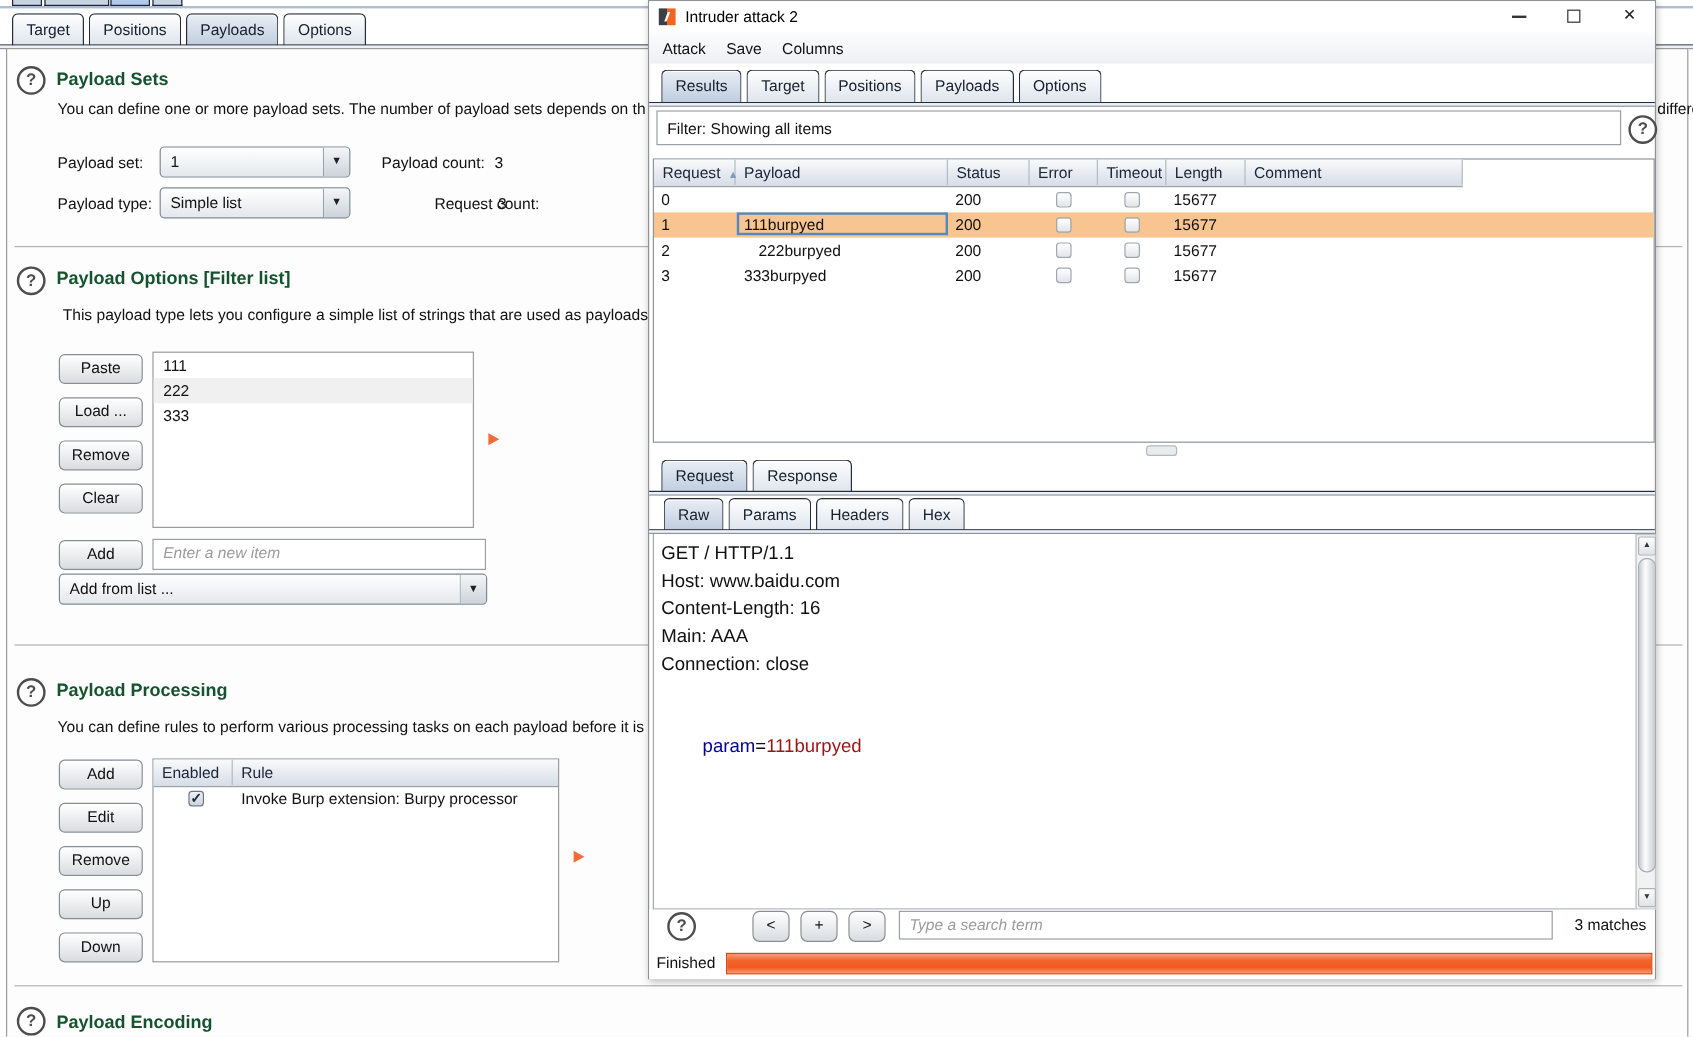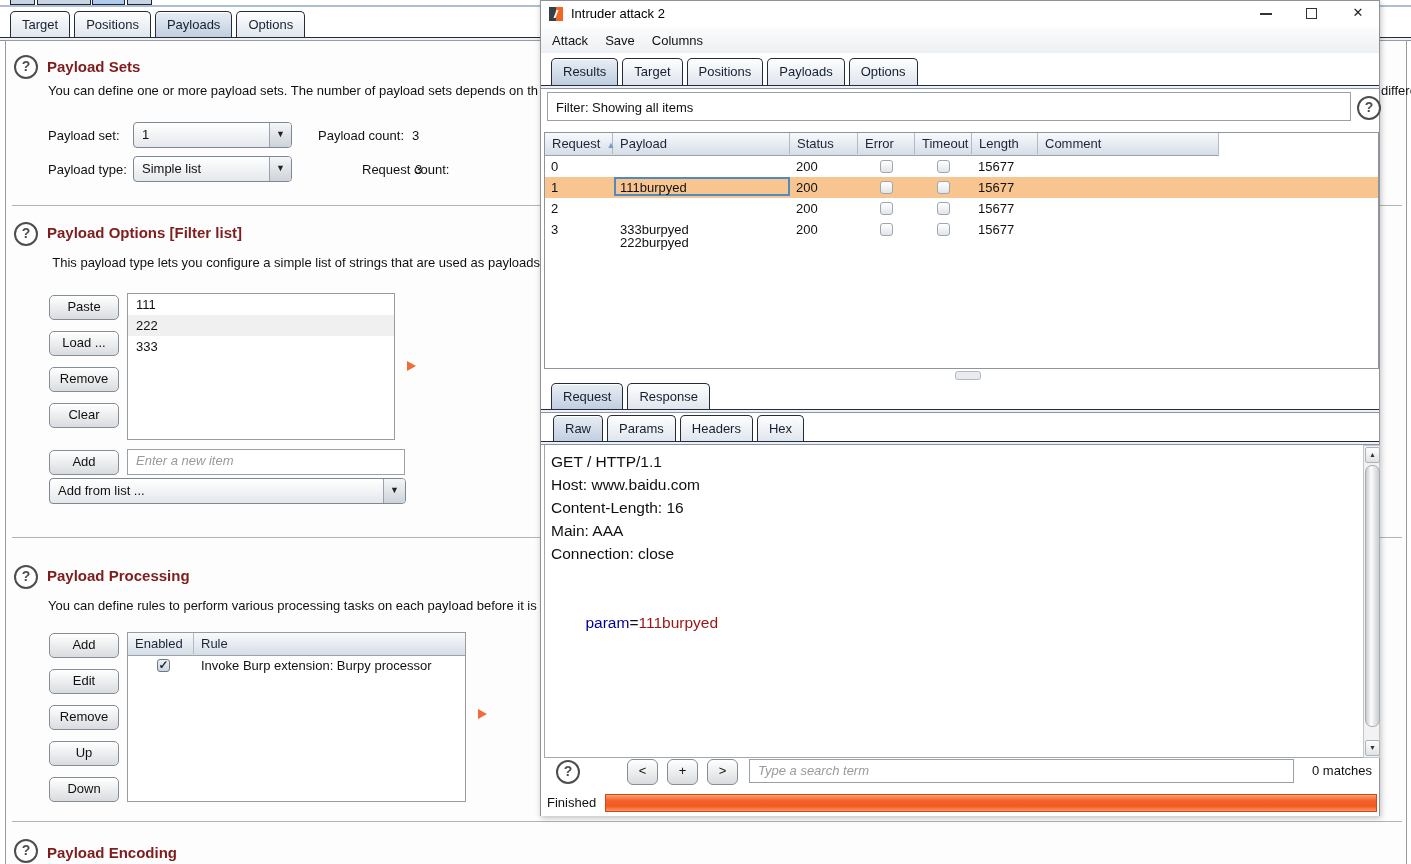--- a/index.html
+++ b/index.html
@@ -22,21 +22,21 @@
        background:linear-gradient(#ffffff,#d9dcdf);font-size:13px;color:#111;text-align:center;
        line-height:21px;box-shadow:inset 0 1px 0 #fff;cursor:default;}
   .combo{position:absolute;border:1px solid #7d8894;border-radius:4px;
          background:linear-gradient(#ffffff,#e4e8ec);height:24px;line-height:23px;}
   .combo .val{position:absolute;left:8px;top:0;right:24px;overflow:hidden;white-space:nowrap;}
   .combo .arrow{position:absolute;right:0;top:0;bottom:0;width:21px;border-left:1px solid #9aa3ad;
          border-radius:0 3px 3px 0;background:linear-gradient(#f4f6f8,#cdd3d9);
          text-align:center;font-size:9px;line-height:23px;color:#222;}
   .help{position:absolute;width:20px;height:20px;border:2px solid #4d4d4d;border-radius:50%;
         text-align:center;line-height:19px;font-size:14px;font-weight:bold;color:#4d4d4d;background:#fff;}
-  .sectitle{position:absolute;font-size:15px;font-weight:bold;color:#7f1d1d;white-space:nowrap;}
+  .sectitle{position:absolute;font-size:15px;font-weight:bold;color:#14532d;white-space:nowrap;}
   .desc{position:absolute;width:492px;overflow:hidden;white-space:nowrap;font-size:13px;color:#111;}
   .lbl{position:absolute;font-size:13px;color:#111;white-space:nowrap;}
   .orange-arrow{position:absolute;width:0;height:0;border-left:9px solid #f26b3a;
         border-top:5px solid transparent;border-bottom:5px solid transparent;}
   .sep{position:absolute;height:1px;background:#b3b3b3;}
   .cb{display:inline-block;width:13px;height:13px;border:1px solid #a0a6ad;border-radius:3px;
       background:linear-gradient(#ffffff,#e1e5e9);box-sizing:border-box;}
   .cb.checked{background:linear-gradient(#eef1f4,#cdd4da);border-color:#6b7686;
       text-align:center;line-height:11px;font-size:12px;font-weight:bold;color:#1d2a44;}
 
@@ -273,21 +273,21 @@
         <span class="rcell" style="left:6px;">1</span>
         <span class="focuscell" style="left:69px;width:176px;">111burpyed</span>
         <span class="rcell" style="left:251px;">200</span>
         <span class="cb rowcb" style="left:335px;"></span>
         <span class="cb rowcb" style="left:392px;"></span>
         <span class="rcell" style="left:433px;">15677</span>
       </div>
 
       <div class="rrow" style="top:65px;">
         <span class="rcell" style="left:6px;">2</span>
-        <span class="rcell" style="left:75px;margin-top:34px;">222burpyed</span>
+        <span class="rcell" style="left:87px;">222burpyed</span>
         <span class="rcell" style="left:251px;">200</span>
         <span class="cb rowcb" style="left:335px;"></span>
         <span class="cb rowcb" style="left:392px;"></span>
         <span class="rcell" style="left:433px;">15677</span>
       </div>
 
       <div class="rrow" style="top:86px;">
         <span class="rcell" style="left:6px;">3</span>
         <span class="rcell" style="left:75px;">333burpyed</span>
         <span class="rcell" style="left:251px;">200</span>
@@ -339,21 +339,21 @@
     </div>
 
     <div id="bottombar">
       <div class="help" style="left:15px;top:2px;">?</div>
       <div class="navbtn" style="left:86px;">&lt;</div>
       <div class="navbtn" style="left:126px;">+</div>
       <div class="navbtn" style="left:166px;">&gt;</div>
       <div id="searchinput">
         <span class="placeholder">Type a search term</span>
       </div>
-      <div id="matches">0 matches</div>
+      <div id="matches">3 matches</div>
     </div>
 
     <div id="finrow">
       <span id="finlabel">Finished</span>
       <div id="progress"></div>
     </div>
   </div>
 </div>
 
 </body></html>

